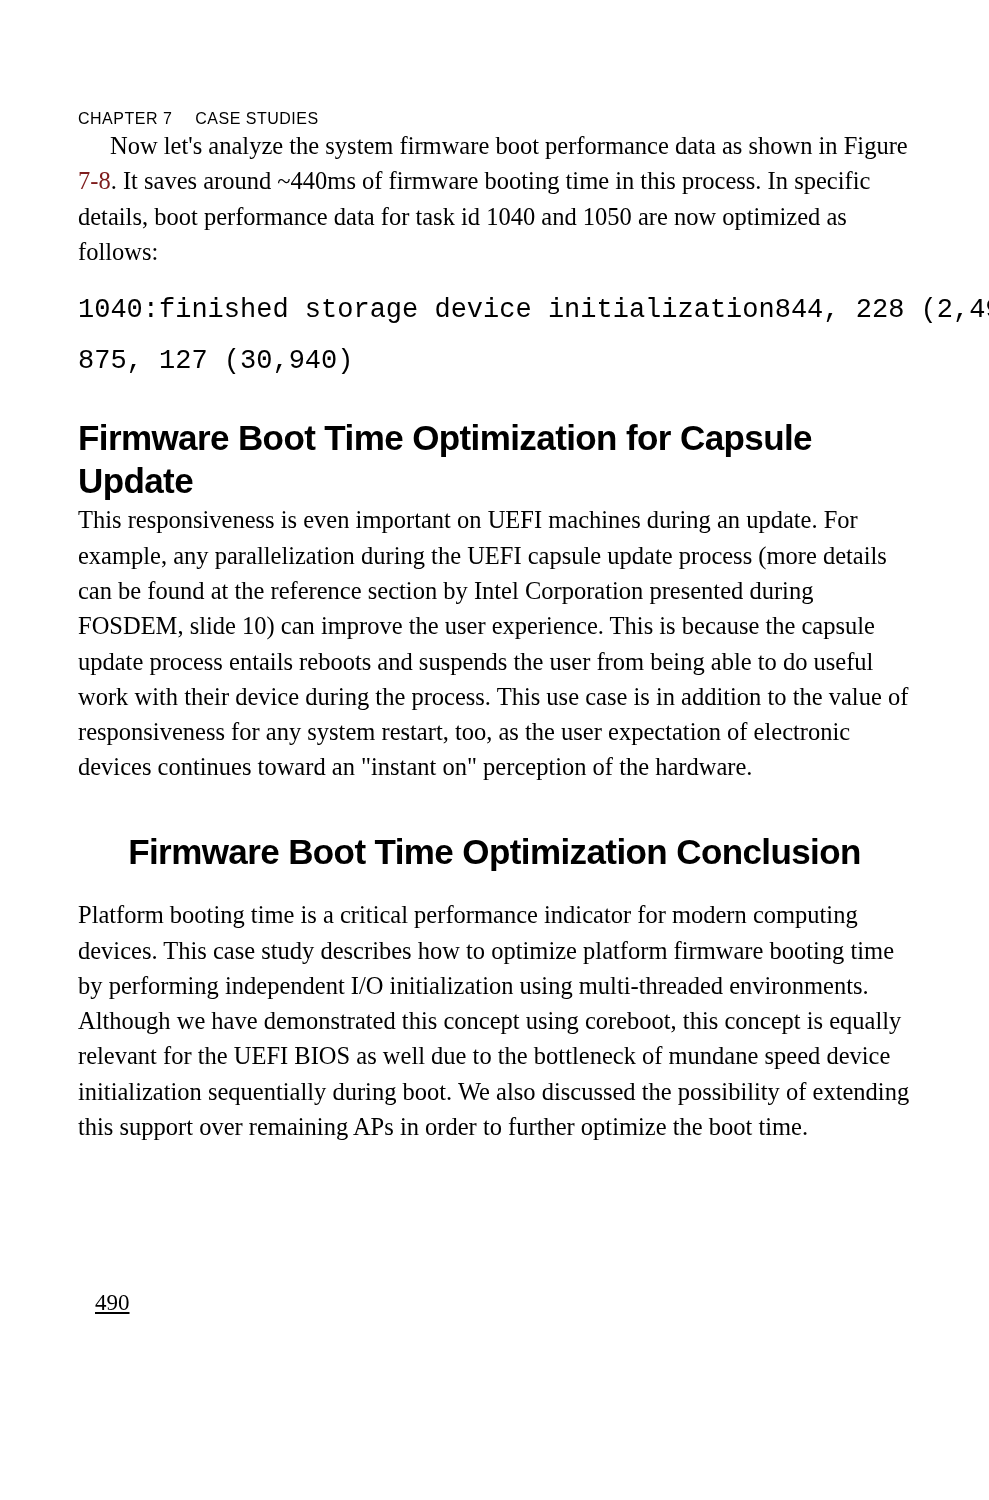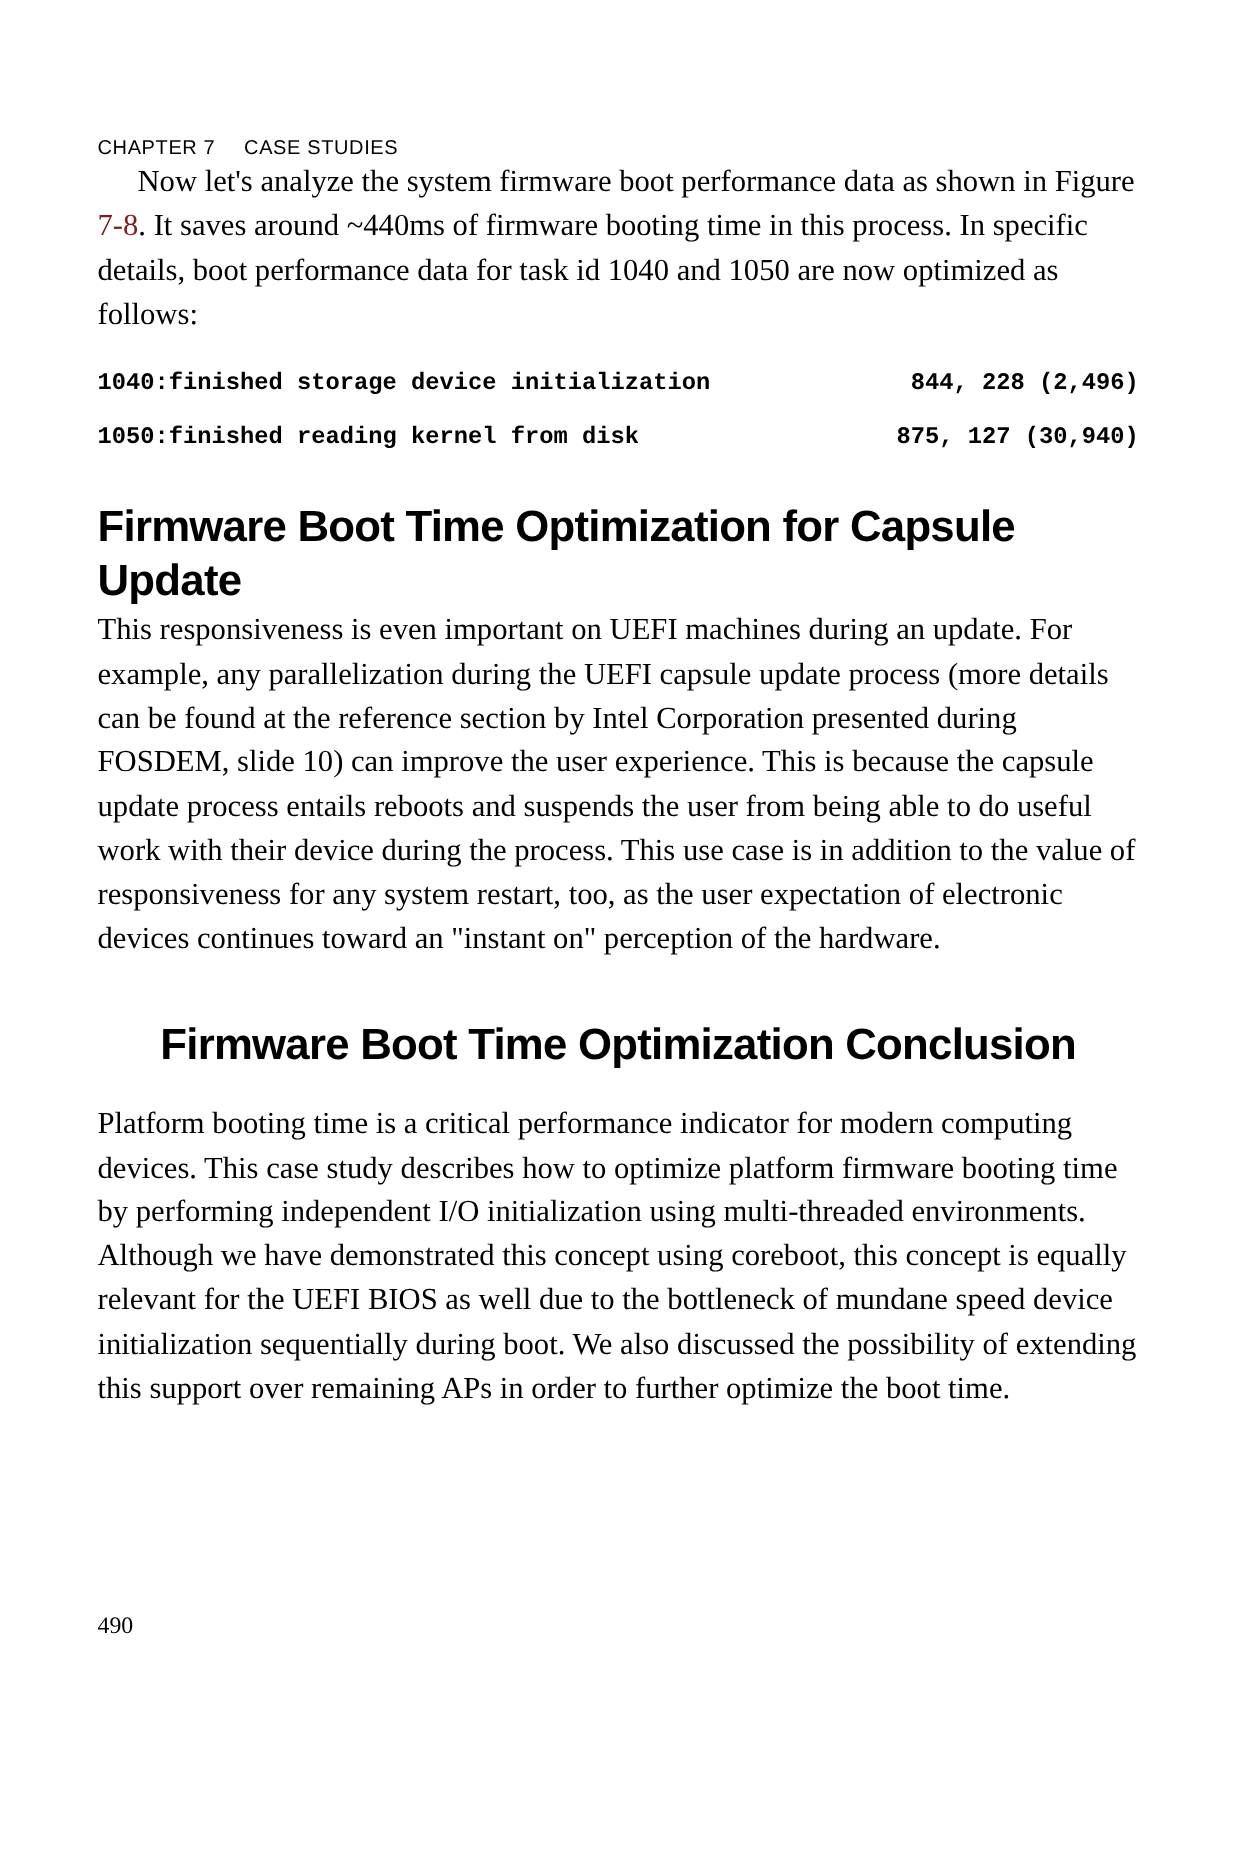--- a/index.html
+++ b/index.html
@@ -19,22 +19,22 @@
   .header .chapter-num { margin-right: 18px; }
   .para {
     font-size: 24.5px;
     line-height: 1.44;
     margin-bottom: 10px;
   }
   .para .indent { display: inline-block; width: 32px; }
   .link { color: #7f1d1d; }
   .code-block {
     font-family: 'Courier New', Courier, monospace;
-    font-weight: bold;
-    font-size: 19px;
+    font-weight: normal;
+    font-size: 27px;
     margin: 28px 0 10px 0;
     line-height: 1.0;
   }
   .code-row {
     display: flex;
     justify-content: space-between;
     white-space: pre;
     margin-bottom: 24px;
   }
   .h2 {
@@ -50,45 +50,45 @@
     font-weight: 800;
     font-size: 35px;
     line-height: 1.22;
     margin-top: 46px;
     margin-bottom: 24px;
     letter-spacing: -0.6px;
     text-align: center;
   }
   .page-num {
     position: absolute;
-    left: 78px;
+    left: 95px;
     top: 1290px;
-    font-size: 19px;
+    font-size: 23px;
     font-family: Georgia, serif;
+    text-decoration: underline;
   }
 </style>
 </head>
 <body>
 
 <div class="header">
   <span class="chapter-num">CHAPTER 7</span>
   <span>CASE STUDIES</span>
 </div>
 
 <p class="para">
   <span class="indent"></span><span>Now let's analyze the system firmware boot performance data as shown in Figure </span><span class="link">7-8</span><span>. It saves around ~440ms of firmware booting time in this process. In specific details, boot performance data for task id 1040 and 1050 are now optimized as follows:</span>
 </p>
 
 <div class="code-block">
   <div class="code-row">
     <span>1040:finished storage device initialization</span>
     <span>844, 228 (2,496)</span>
   </div>
   <div class="code-row">
-    <span>1050:finished reading kernel from disk</span>
     <span>875, 127 (30,940)</span>
   </div>
 </div>
 
 <h2 class="h2">Firmware Boot Time Optimization for Capsule Update</h2>
 <p class="para">This responsiveness is even important on UEFI machines during an update. For example, any parallelization during the UEFI capsule update process (more details can be found at the reference section by Intel Corporation presented during FOSDEM, slide 10) can improve the user experience. This is because the capsule update process entails reboots and suspends the user from being able to do useful work with their device during the process. This use case is in addition to the value of responsiveness for any system restart, too, as the user expectation of electronic devices continues toward an "instant on" perception of the hardware.</p>
 
 <h2 class="h2b">Firmware Boot Time Optimization Conclusion</h2>
 <p class="para">Platform booting time is a critical performance indicator for modern computing devices. This case study describes how to optimize platform firmware booting time by performing independent I/O initialization using multi-threaded environments. Although we have demonstrated this concept using coreboot, this concept is equally relevant for the UEFI BIOS as well due to the bottleneck of mundane speed device initialization sequentially during boot. We also discussed the possibility of extending this support over remaining APs in order to further optimize the boot time.</p>
 

